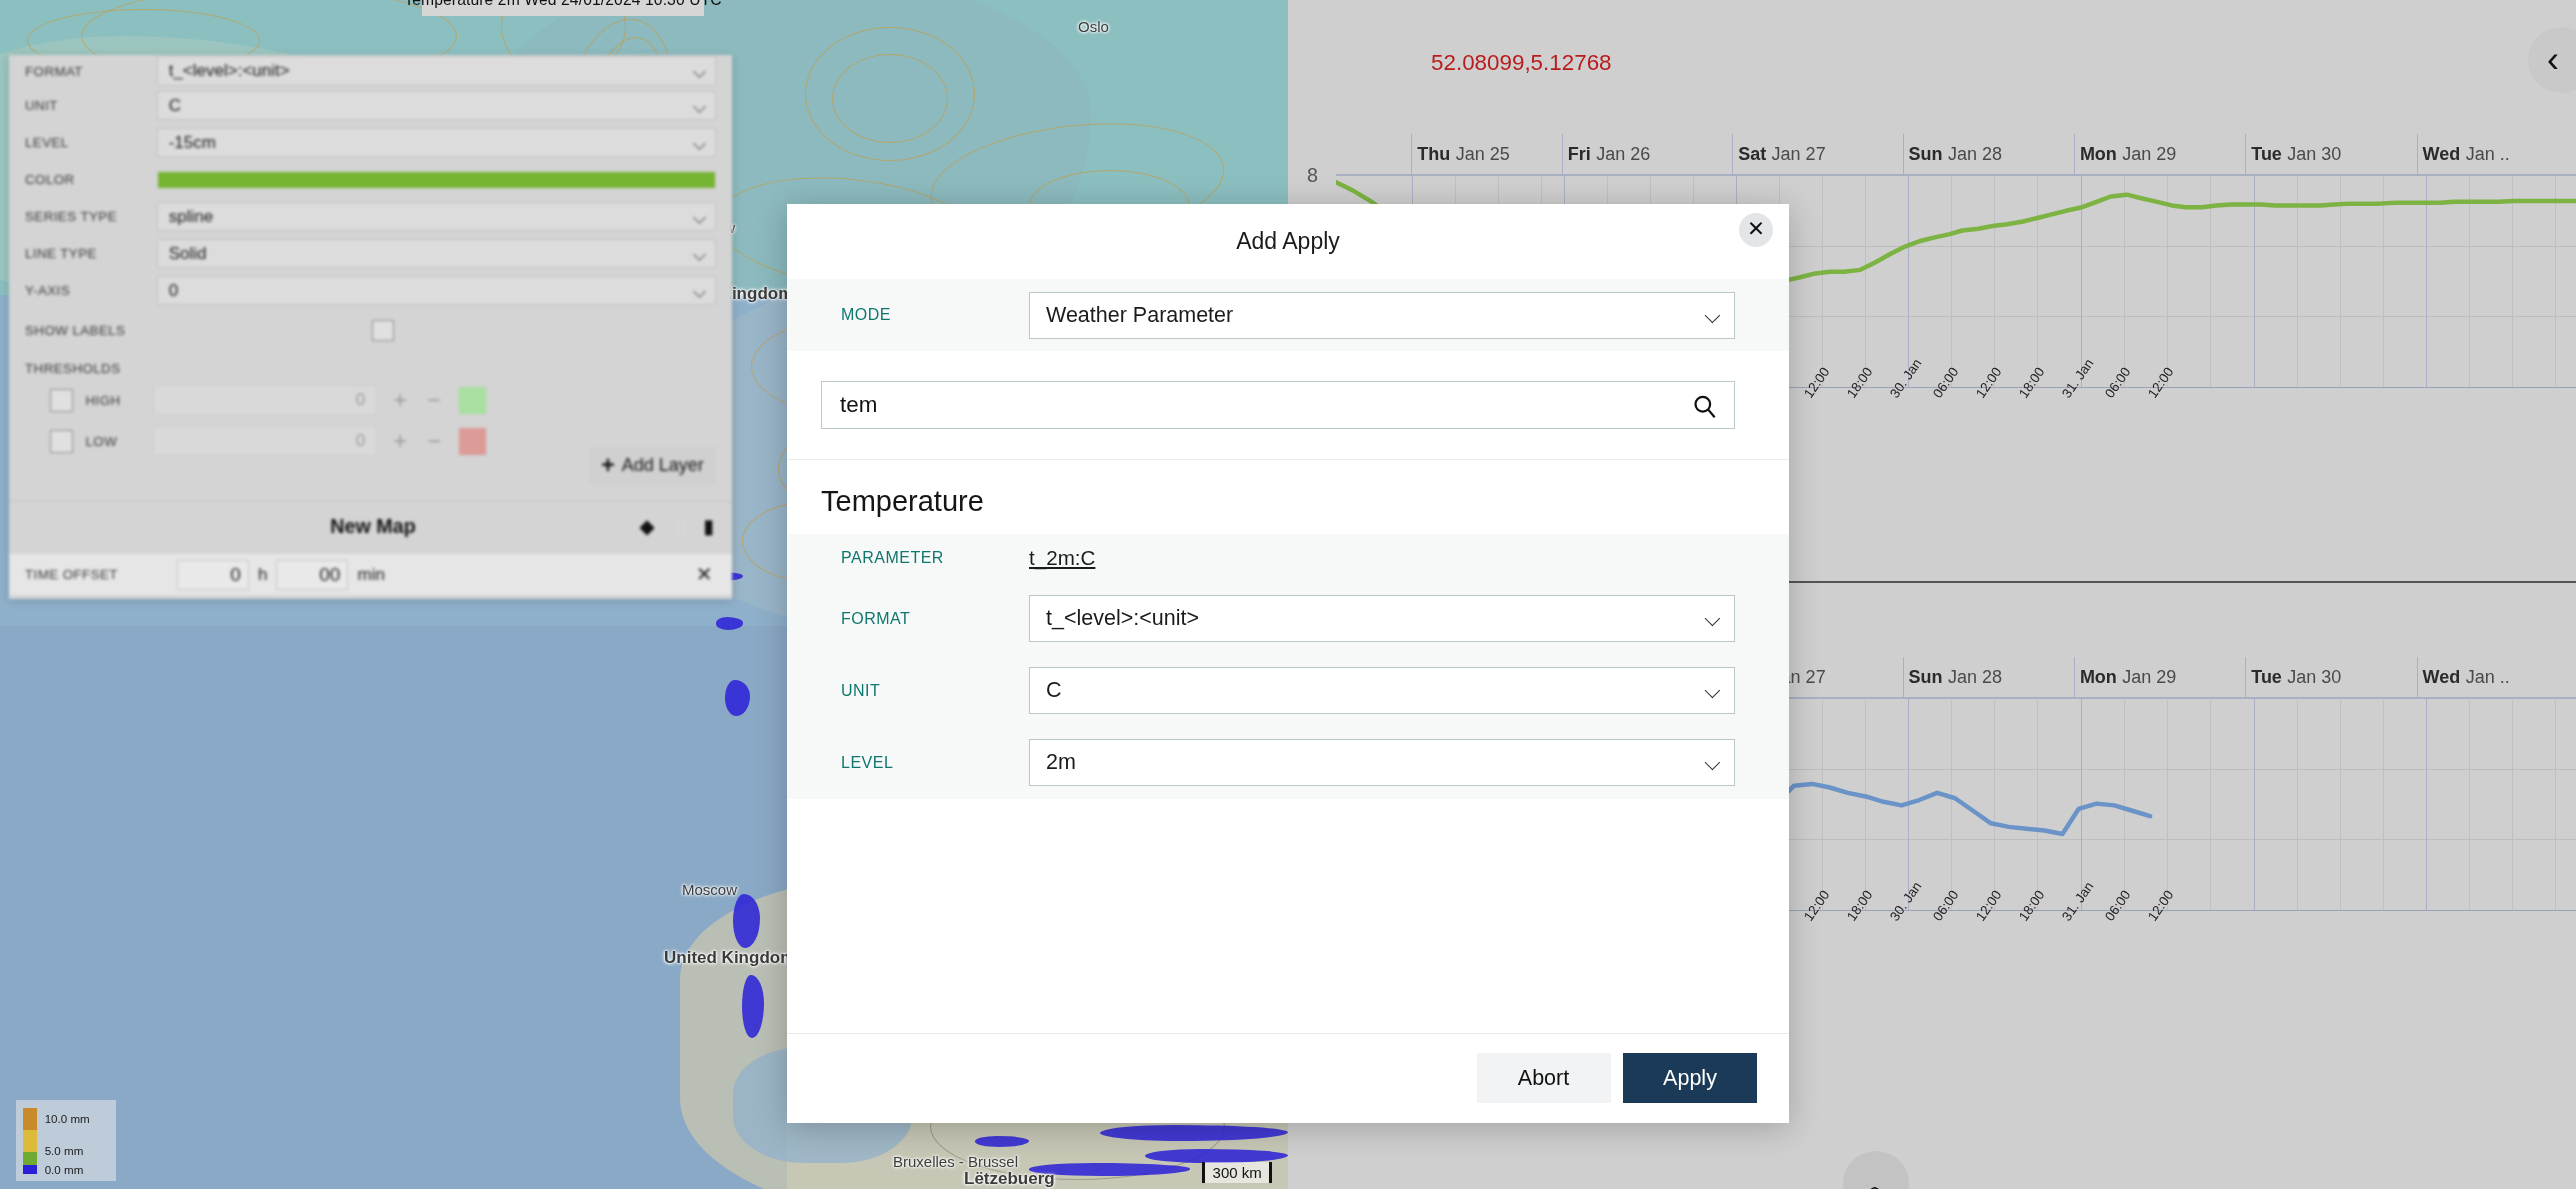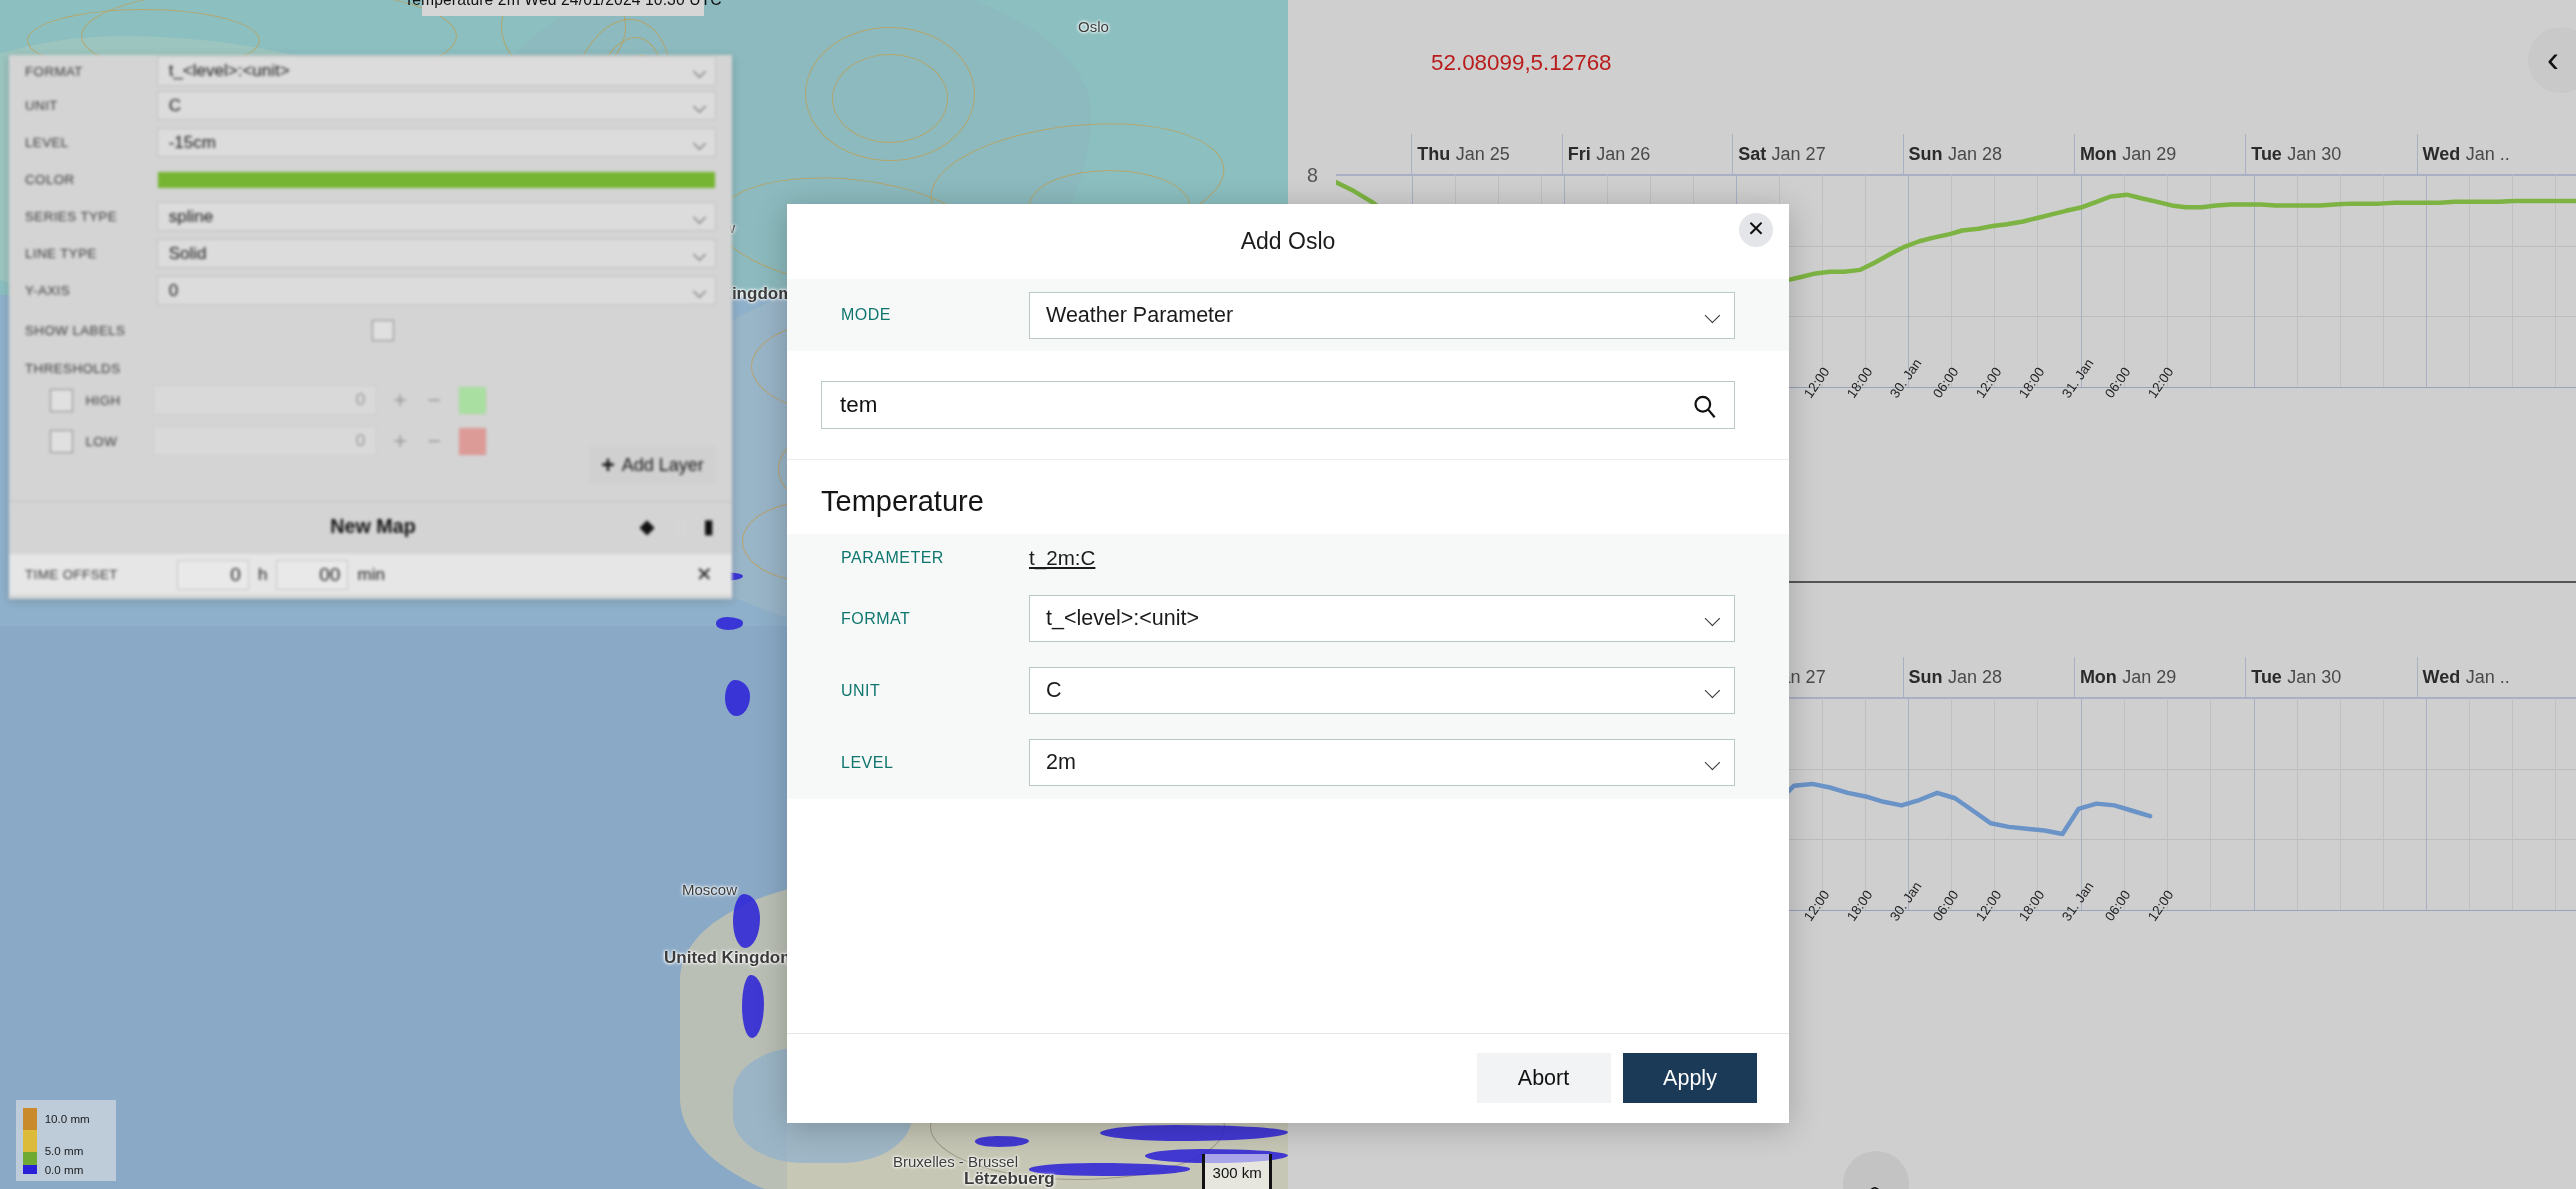--- a/index.html
+++ b/index.html
@@ -58,21 +58,21 @@
                position:relative; top:9.8px; white-space:nowrap; }
   .legend-row:first-child .legend-lb { top:0; }
 
   
   #map-scale {
     position:absolute; right:16px; bottom:0px;
     display:flex; align-items:center; height:36px;
   }
   .scale-bar {
     border-left:3.6px solid #111; border-right:3.6px solid #111;
-    border-bottom:0; height:37px; padding:0 7.2px;
+    border-bottom:0; height:21px; padding:0 7.2px;
     background:rgba(255,255,255,.55);
     display:flex; align-items:center; font-size:15px; color:#111;
   }
 
   
   #config-panel {
     position:absolute; left:9px; top:55px; width:723px; height:544px;
     background:#d4d4d4; box-shadow:0 1.8px 9px rgba(0,0,0,.18);
     filter: blur(1.4px);
   }
@@ -613,21 +613,21 @@
     </div>
 
     <div id="scroll-up-btn">
       <span>︿</span>
     </div>
   </div>
 
   <div id="modal">
 
     <div id="modal-header">
-      <div id="modal-title">Add Oslo</div>
+      <div id="modal-title">Add Apply</div>
       <div id="modal-close">✕</div>
     </div>
 
     <div class="modal-band">
       <div class="m-row">
         <div class="m-label">MODE</div>
         <div class="m-select">Weather Parameter</div>
       </div>
     </div>
 

